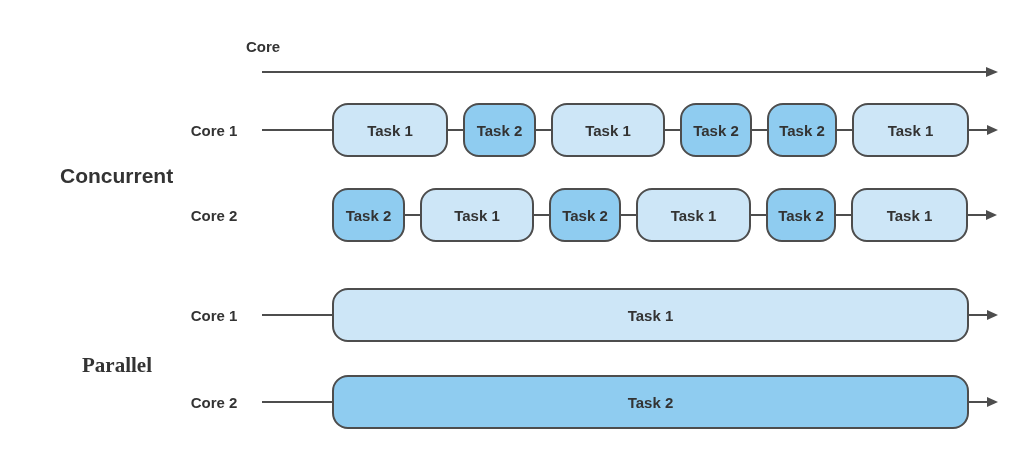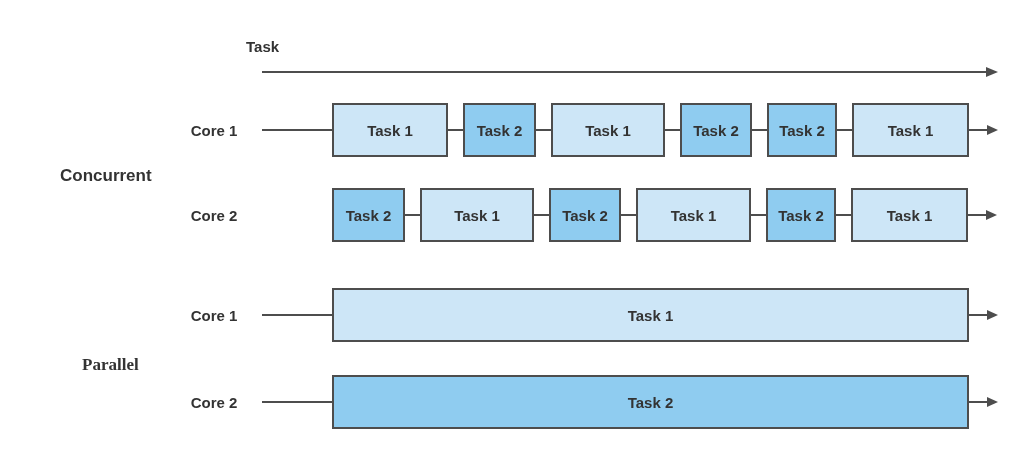--- a/index.html
+++ b/index.html
@@ -37,21 +37,21 @@
     top: 67px;
     width: 0;
     height: 0;
     border-left: 12px solid var(--stroke, #4d4d4d);
     border-top: 5px solid transparent;
     border-bottom: 5px solid transparent;
   }
   .section-label {
     position: absolute;
     transform: translate(0, -50%);
-    font-size: 17px;
+    font-size: 21px;
     font-weight: bold;
     white-space: nowrap;
   }
   .section-label.concurrent { left: 60px; top: 176px; }
   .section-label.parallel   { left: 82px; top: 365px; font-family: Liberation Serif, serif; }
 
   .core-row {
     position: absolute;
     left: 0;
     width: 1024px;
@@ -82,21 +82,21 @@
     left: 332px;
     top: 0;
     height: 54px;
     display: flex;
     align-items: center;
   }
   .task-box {
     box-sizing: border-box;
     height: 54px;
     border: 2px solid var(--stroke, #4d4d4d);
-    border-radius: 0;
+    border-radius: 16px;
     display: flex;
     align-items: center;
     justify-content: center;
     font-size: 15px;
     font-weight: bold;
     flex: 0 0 auto;
     white-space: nowrap;
   }
   .task-box.task1 { background: var(--t1, #cde6f7); }
   .task-box.task2 { background: var(--t2, #8fccf0); }
@@ -118,21 +118,21 @@
     height: 0;
     border-left: 11px solid var(--stroke, #4d4d4d);
     border-top: 5px solid transparent;
     border-bottom: 5px solid transparent;
   }
 </style>
 </head>
 <body>
 
 <div class="canvas" style="--bg: #ffffff; --stroke: #4d4d4d; --text: #333333; --t1: #cde6f7; --t2: #8fccf0;">
-  <div class="time-label">Task</div>
+  <div class="time-label">Core</div>
   <div class="time-line"></div>
   <div class="time-arrowhead"></div>
 
   <div class="section-label concurrent">Concurrent</div>
   <div class="section-label parallel">Parallel</div>
 
   <div id="rows-root">
       <div class="core-row" style="top: 103px;">
         <div class="core-label">Core 1</div>
         <div class="leader-line"></div>

